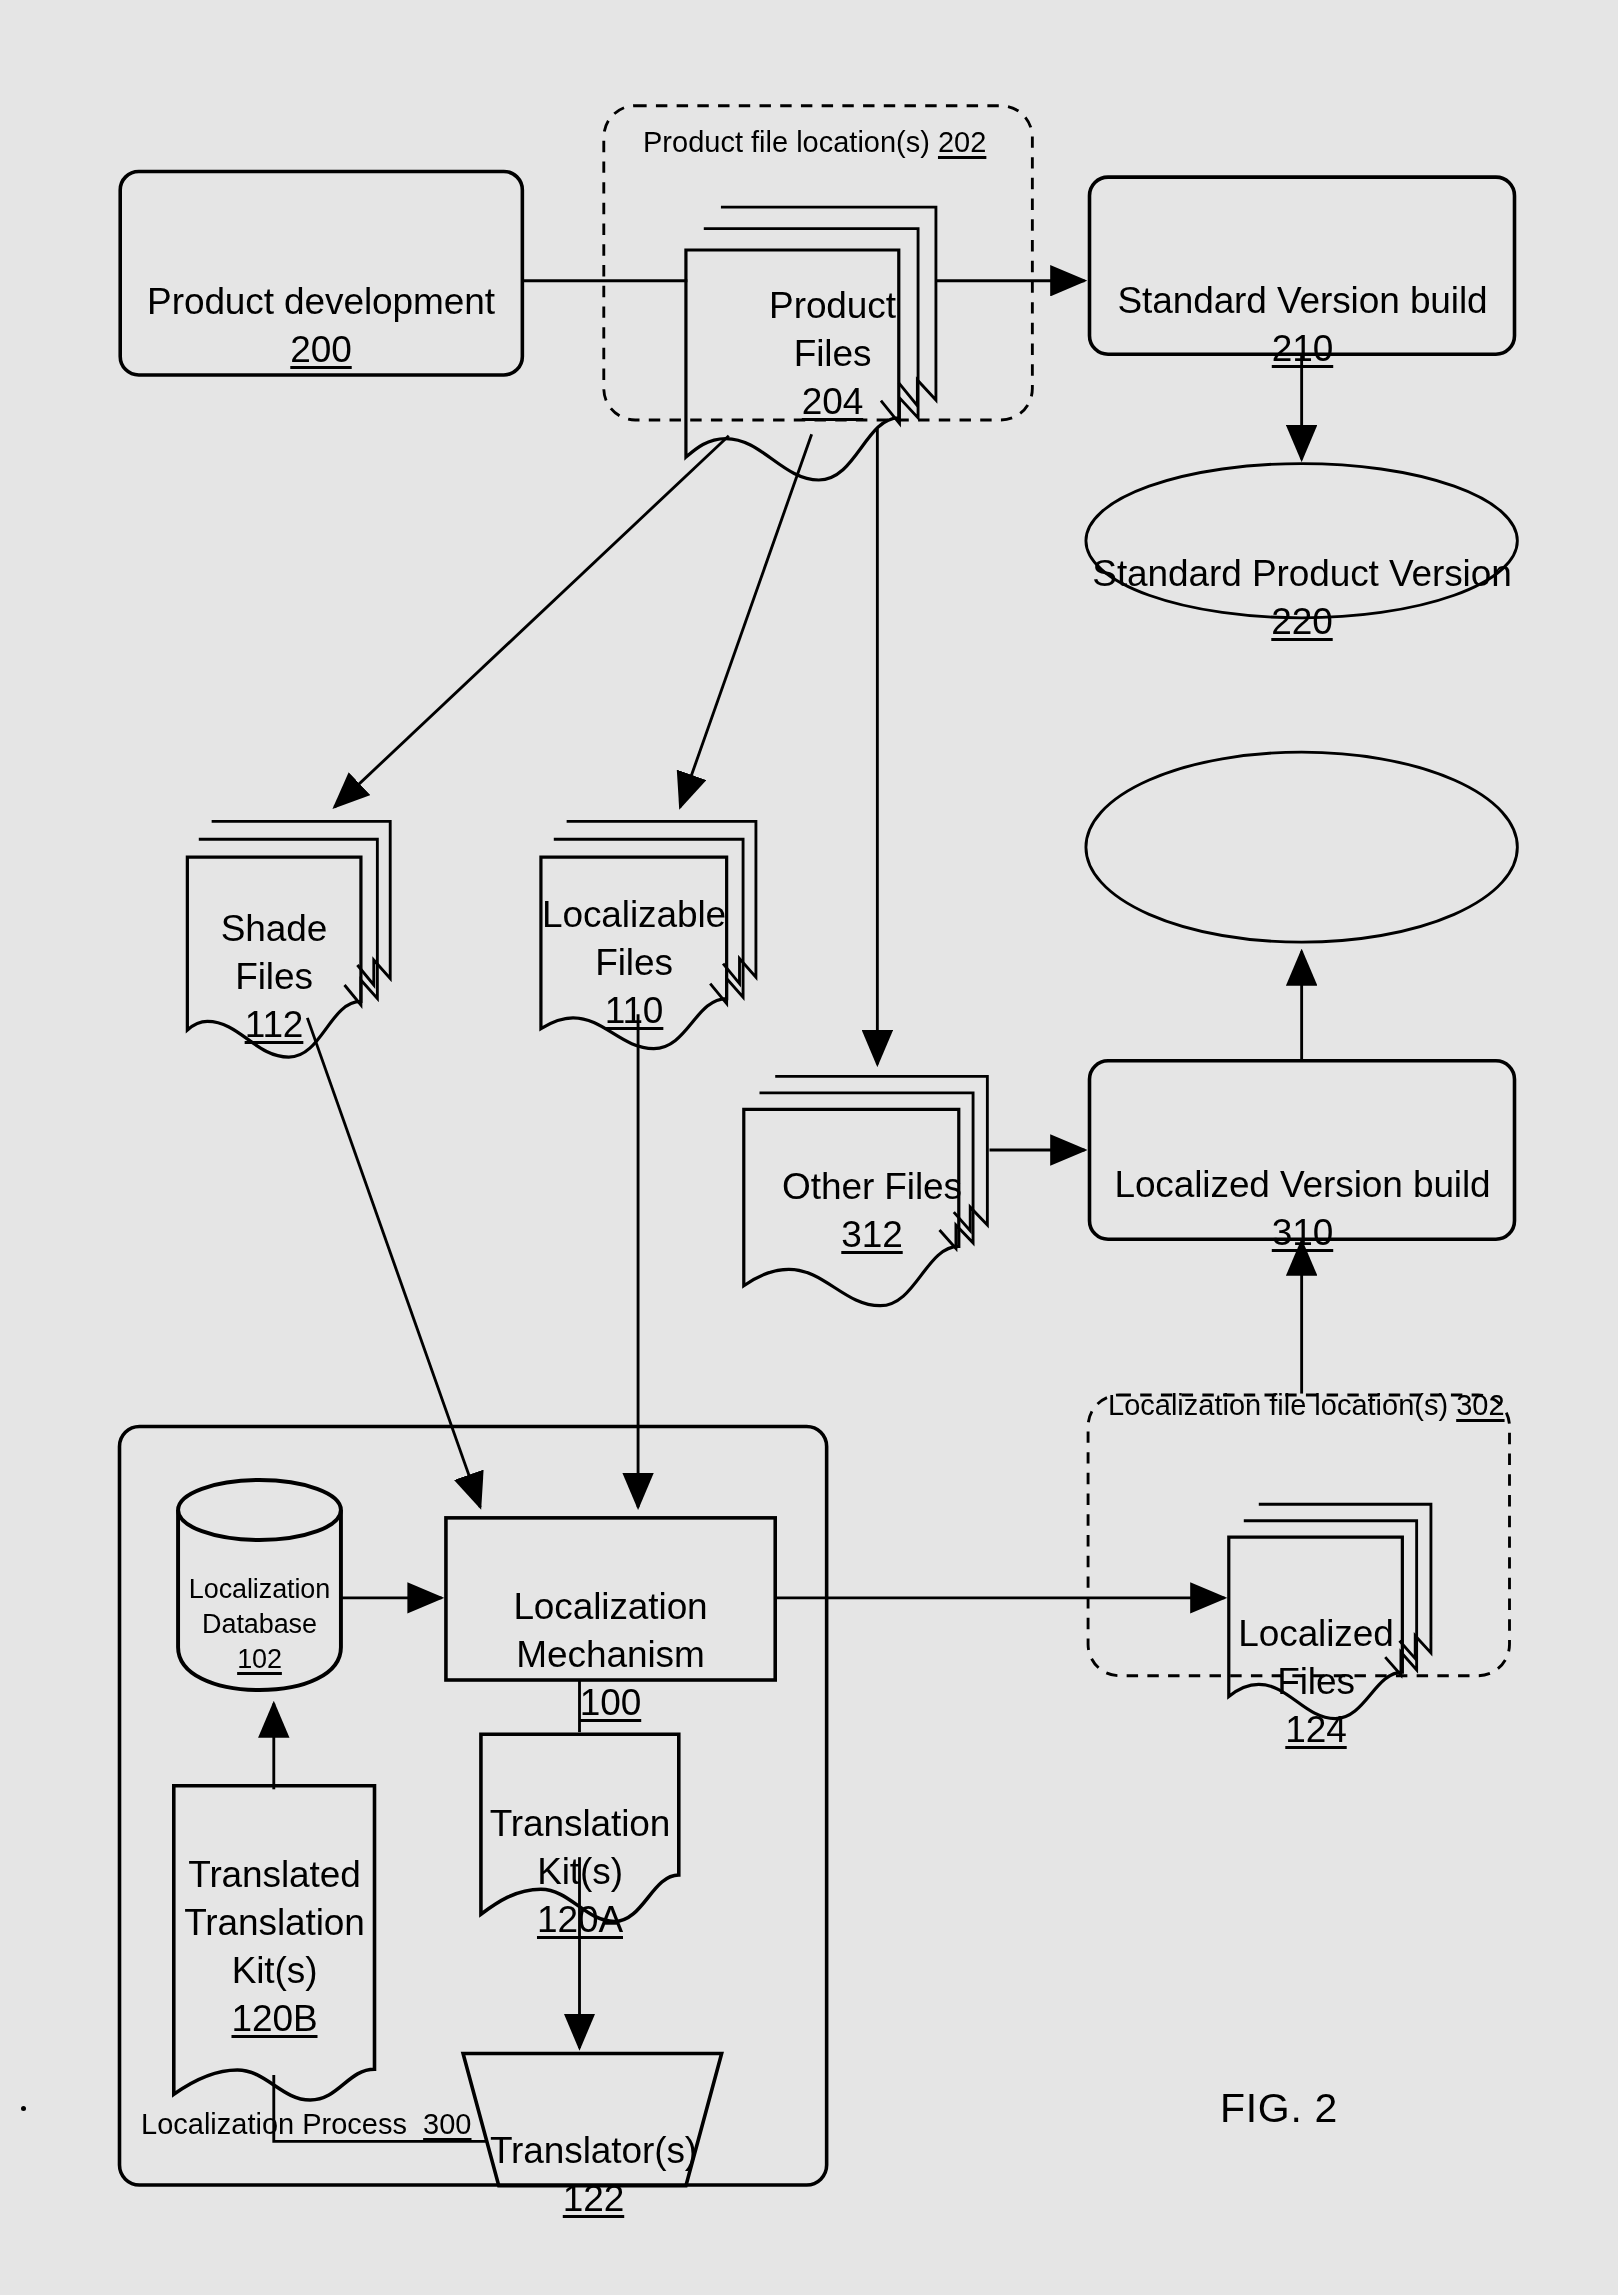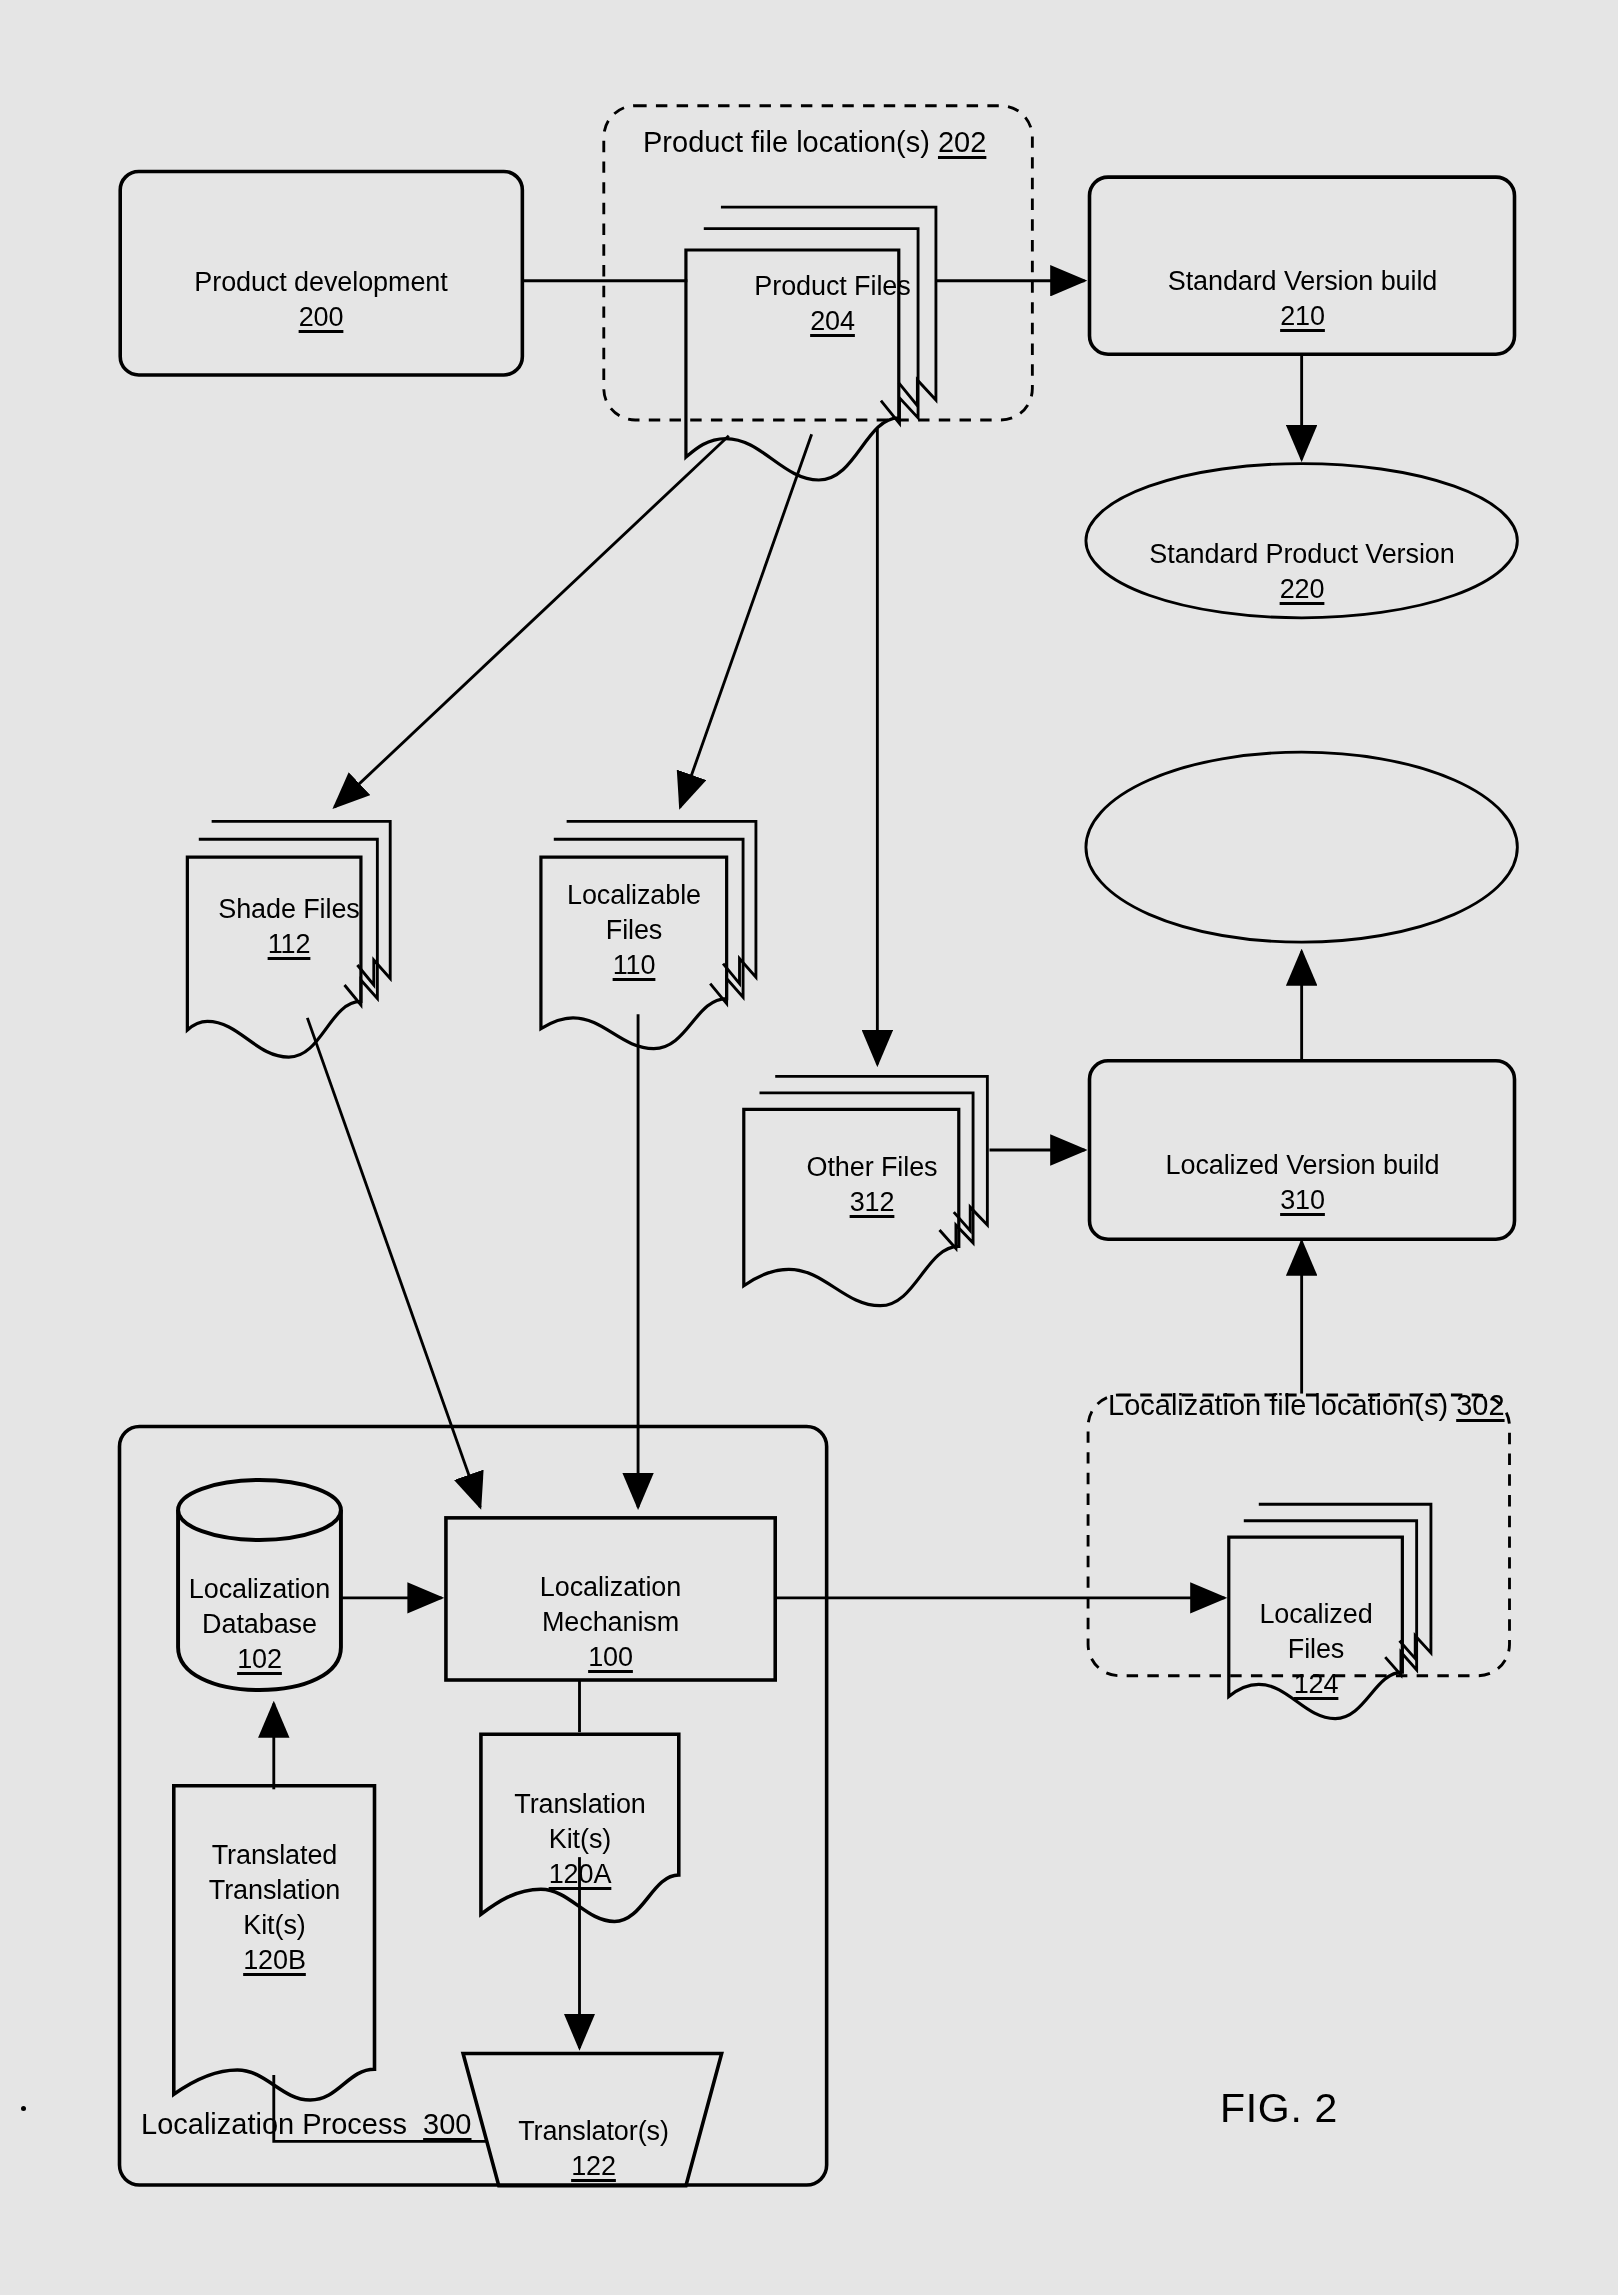--- a/index.html
+++ b/index.html
@@ -22,21 +22,21 @@
     top: 0;
     width: 1619px;
     height: 2295px;
   }
   
   .node-label {
     position: absolute;
     text-align: center;
     color: #000000;
     line-height: 1.30;
-    font-size: 27px;
+    font-size: 37px;
     letter-spacing: -0.1px;
     white-space: pre-line;
     pointer-events: none;
   }
   .node-num {
     display: block;
     text-decoration: underline;
     text-underline-offset: 3.6px;
     text-decoration-thickness: 2.9px;
   }
@@ -214,21 +214,21 @@
   <div class="node-label" style="left:1090px; top:229px; width:425px;">
     <span>Standard Version build</span>
     <span class="node-num">210</span>
   </div>
 
   <div class="node-label" style="left:1086px; top:502px; width:432px;">
     <span>Standard Product Version</span>
     <span class="node-num">220</span>
   </div>
 
-  <div class="node-label" style="left:187px; top:857px; width:174px;padding-left:15px;">
+  <div class="node-label" style="left:187px; top:857px; width:174px;">
     <span>Shade Files</span>
     <span class="node-num">112</span>
   </div>
 
   <div class="node-label" style="left:541px; top:843px; width:186px;">
     <span>Localizable
 Files</span>
     <span class="node-num">110</span>
   </div>
 

